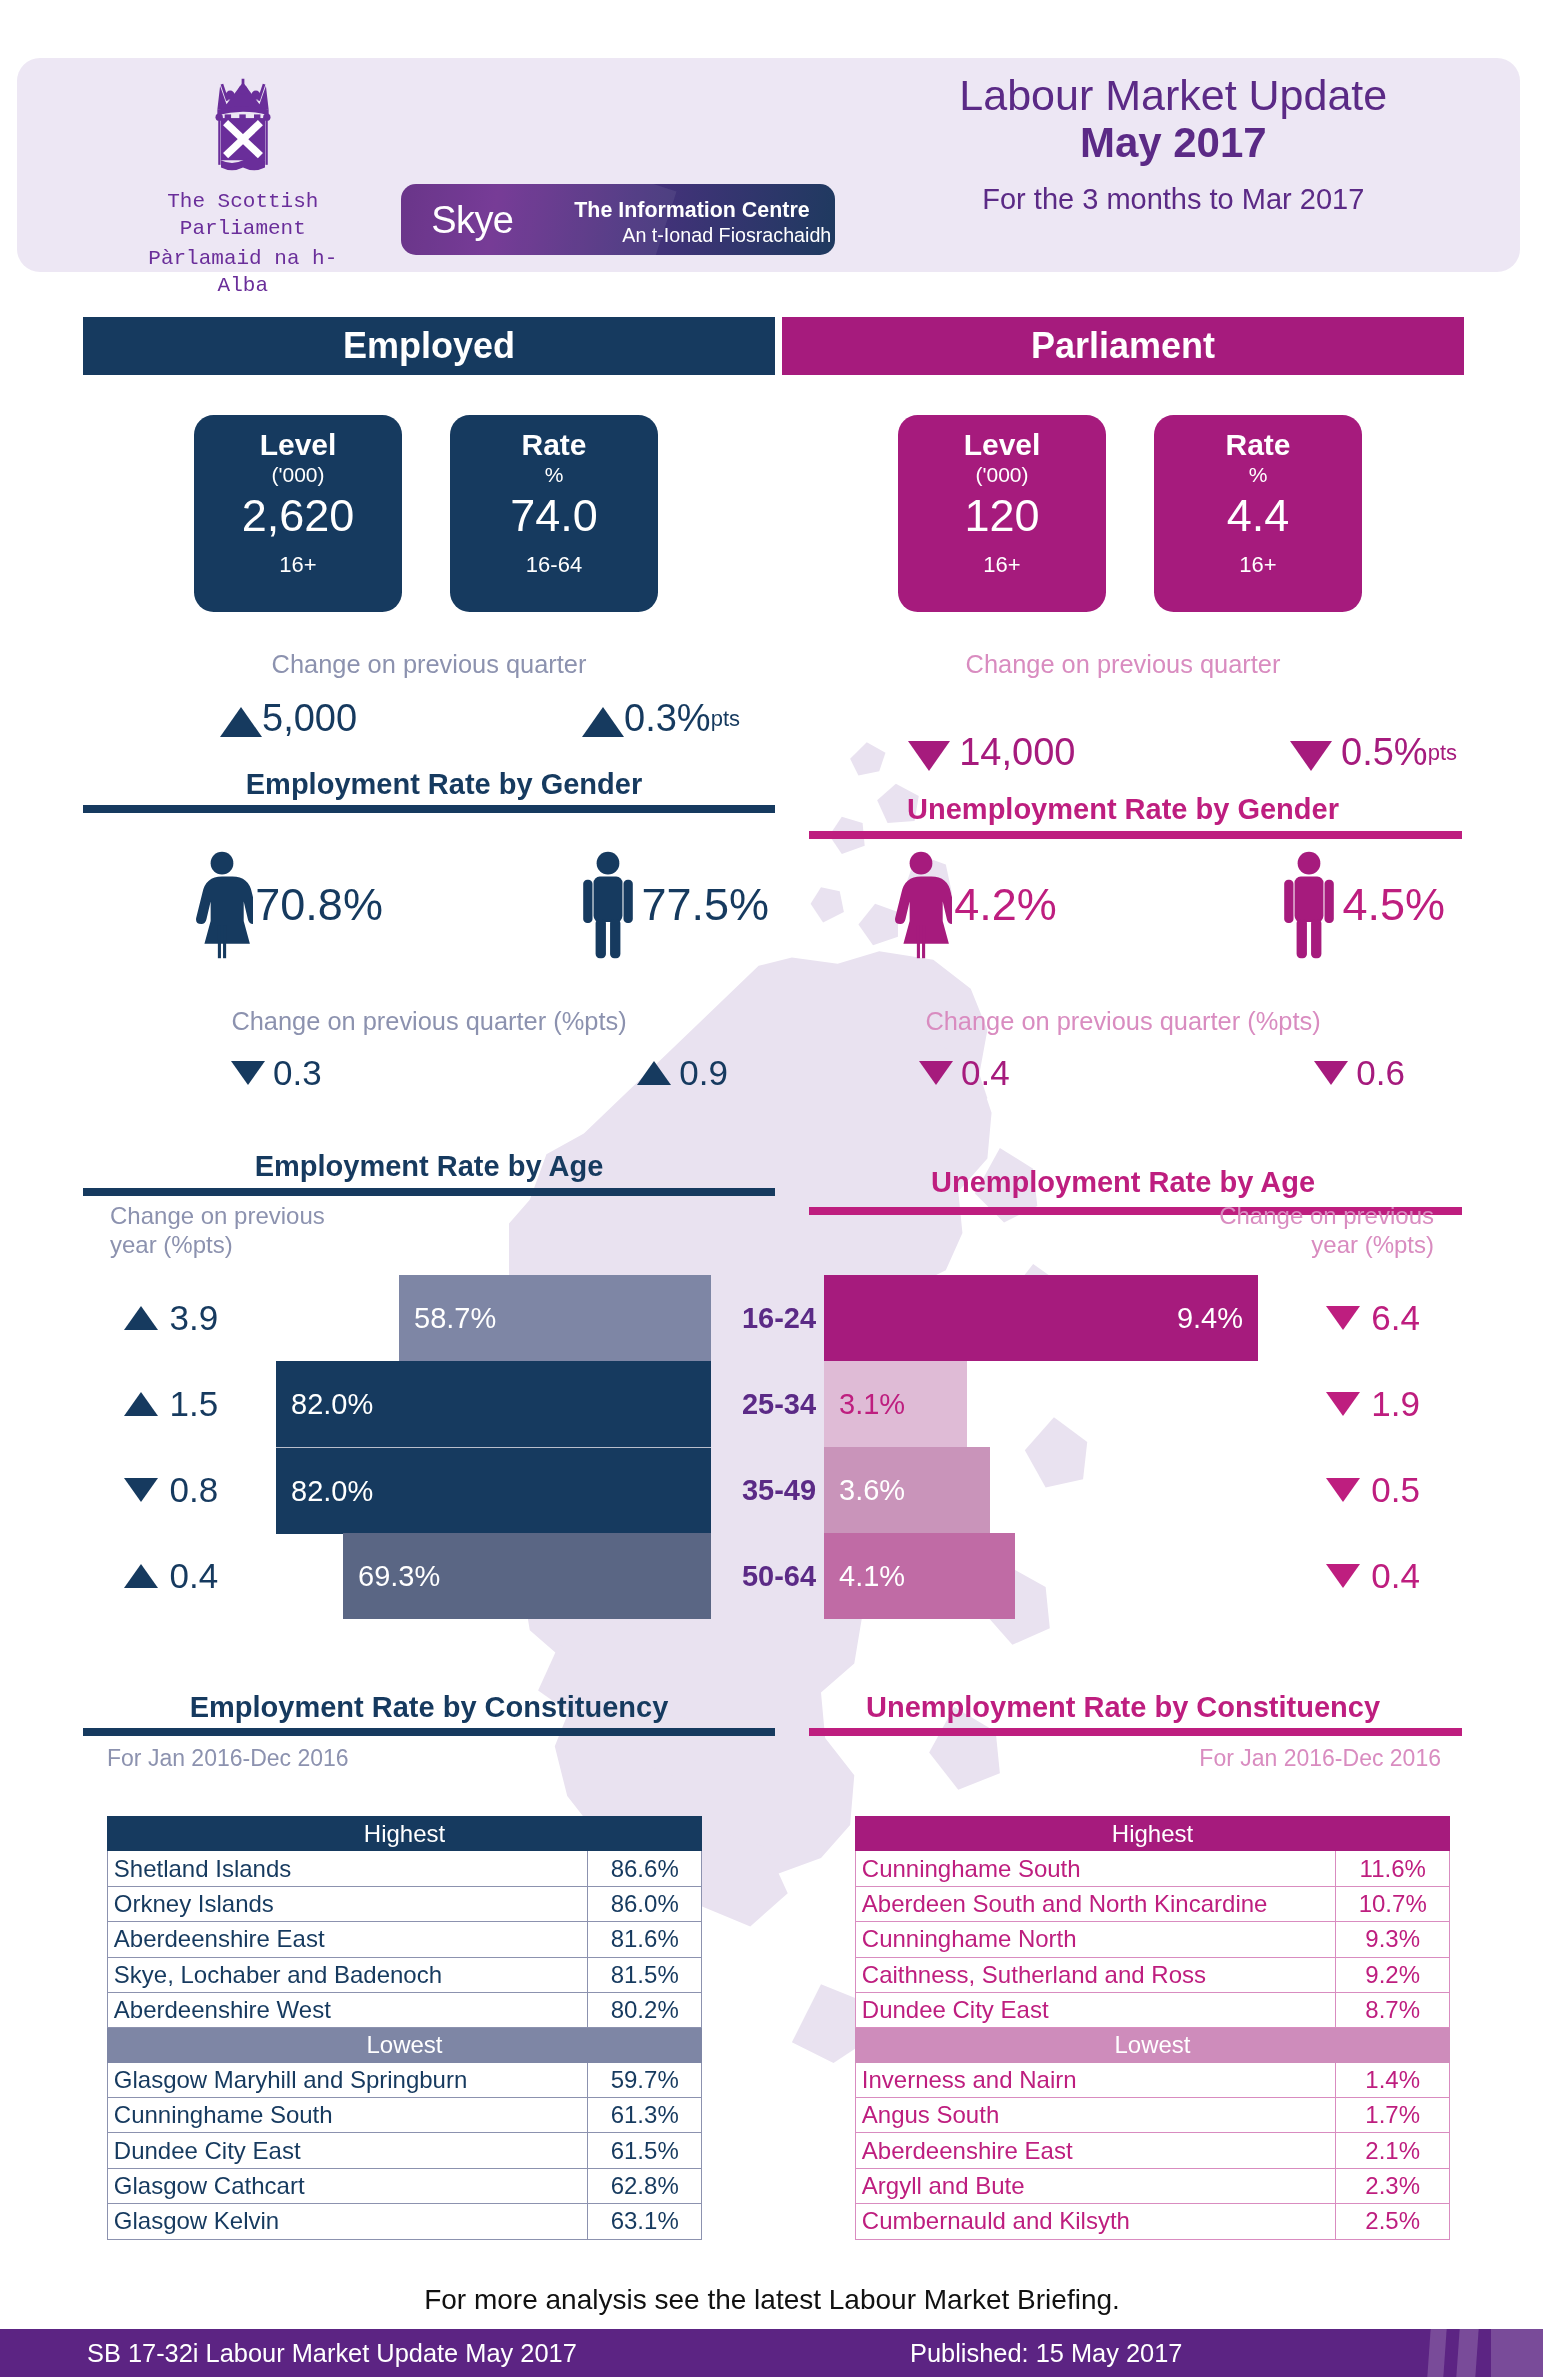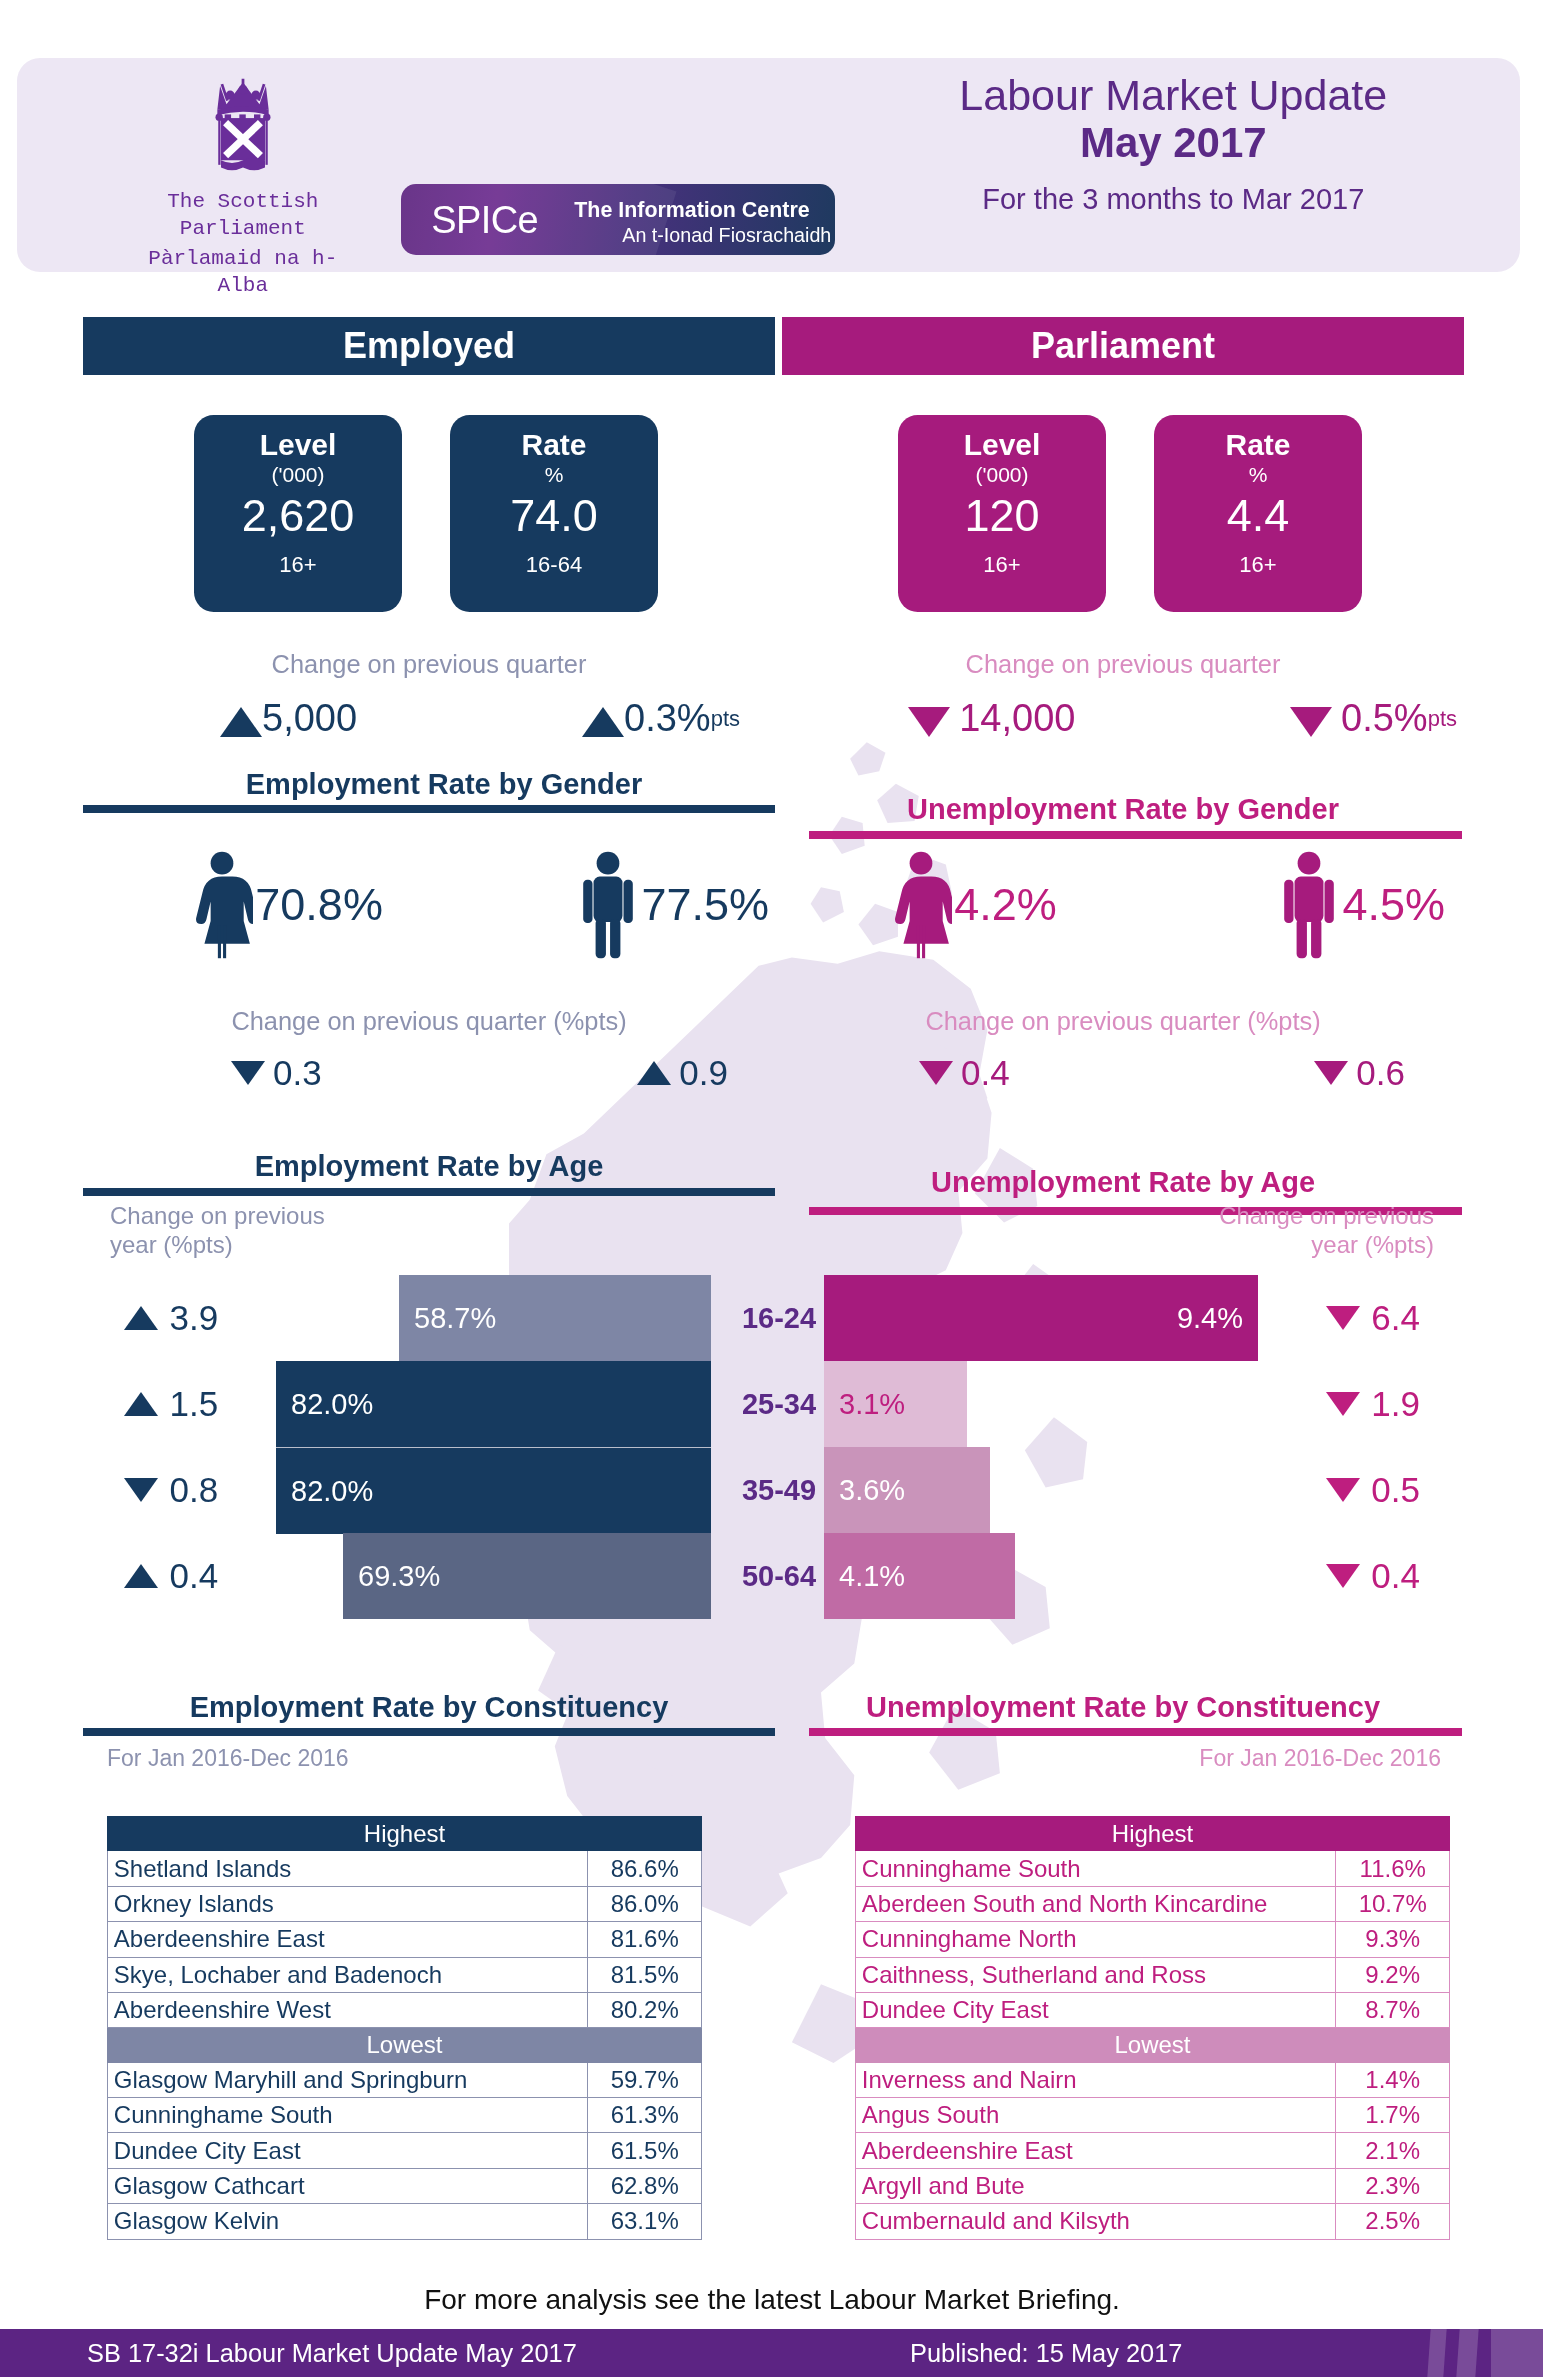--- a/index.html
+++ b/index.html
@@ -57,21 +57,21 @@
   #card-emp-rate{left:450px;background:#163A5F;}
   #card-unemp-level{left:898px;background:#A61B7D;}
   #card-unemp-rate{left:1154px;background:#A61B7D;}
 
   
   .chg-caption{position:absolute;top:650px;font-size:25.4px;z-index:3;text-align:center;}
   #chg-cap-emp{left:83px;width:692px;color:#8C92AF;}
   #chg-cap-unemp{left:782px;width:682px;color:#D98CC0;}
   .chg-row{position:absolute;top:699px;display:flex;z-index:3;align-items:center;}
   #chg-row-emp{left:220px;width:520px;justify-content:space-between;color:#163A5F;}
-  #chg-row-unemp{left:908px;width:549px;justify-content:space-between;color:#A61B7D;}
+  #chg-row-unemp{left:908px;width:549px;justify-content:space-between;color:#A61B7D;margin-top:34px;}
   .chg-item{display:flex;align-items:flex-end;font-size:38px;}
   .chg-item .num{line-height:1;}
   .chg-item .pts{font-size:22px;align-self:flex-end;padding-bottom:4.6px;}
   .tri{width:0;height:0;display:inline-block;}
   .tri.up{border-left:21.4px solid transparent;border-right:21.4px solid transparent;border-bottom:30px solid currentColor;}
   .tri.down{border-left:21.4px solid transparent;border-right:21.4px solid transparent;border-top:30px solid currentColor;}
   .tri.sm.up{border-left:17.3px solid transparent;border-right:17.3px solid transparent;border-bottom:24px solid currentColor;}
   .tri.sm.down{border-left:17.3px solid transparent;border-right:17.3px solid transparent;border-top:24px solid currentColor;}
 
   
@@ -190,21 +190,21 @@
         <line x1="41" y1="52" x2="79" y2="88"></line>
         <line x1="79" y1="52" x2="41" y2="88"></line>
       </g>
     </svg>
     <div class="pl-name">The Scottish Parliament</div>
     <div class="pl-name">Pàrlamaid na h-Alba</div>
   </div>
 
   <div id="spice-logo">
     <div class="gloss"></div>
-    <div id="spice-word">SPICe</div>
+    <div id="spice-word">Skye</div>
     <div id="spice-sub">
       <div class="l1">The Information Centre</div>
       <div class="l2">An t-Ionad Fiosrachaidh</div>
     </div>
   </div>
 
   <div id="title-block">
     <div id="title-main">Labour Market Update</div>
     <div id="title-sub">May 2017</div>
     <div id="title-period">For the 3 months to Mar 2017</div>

